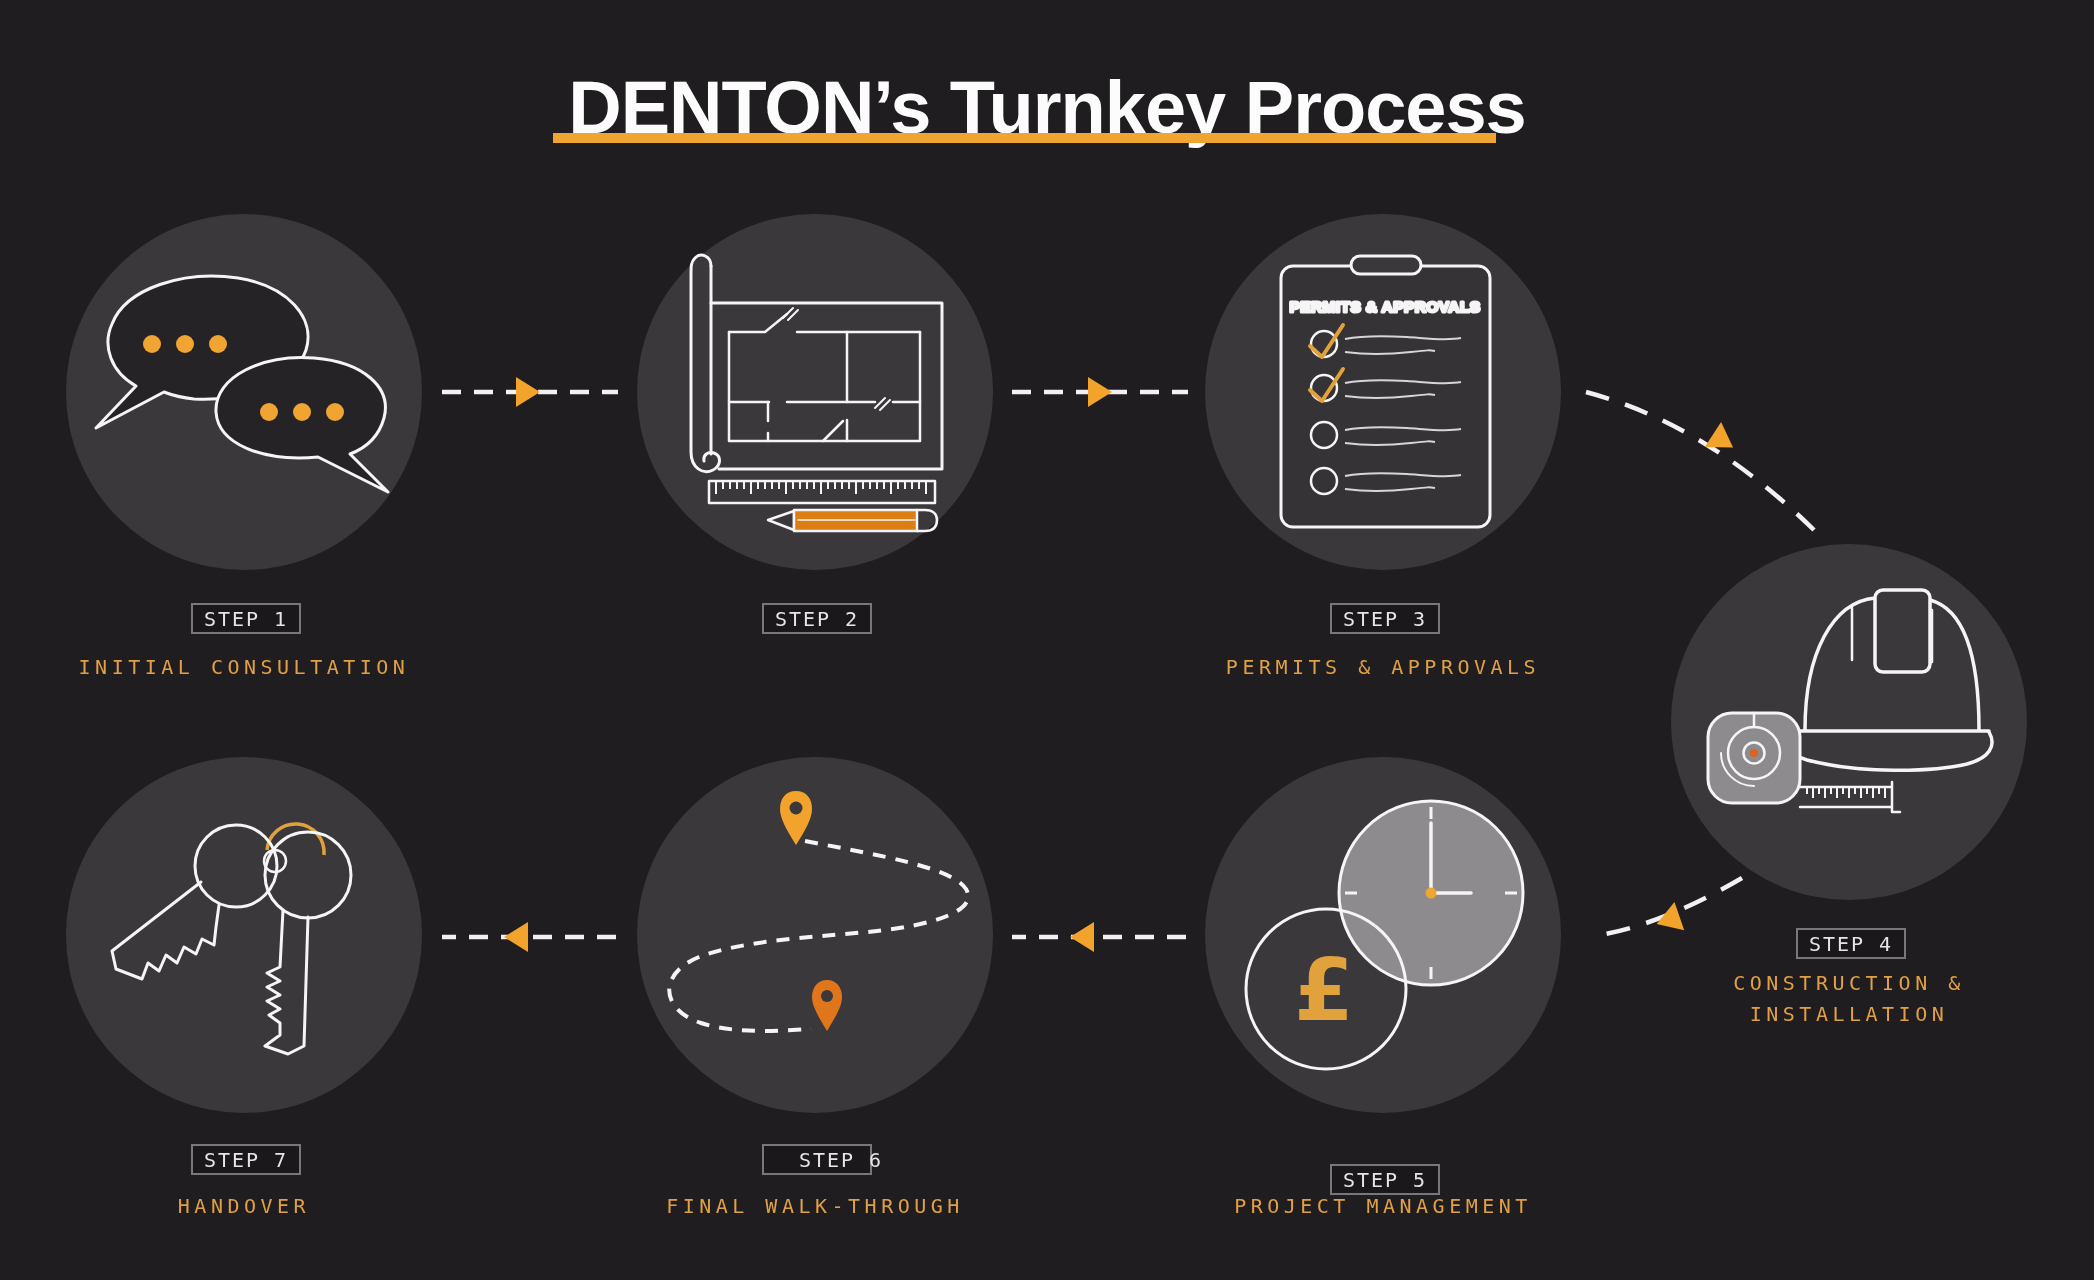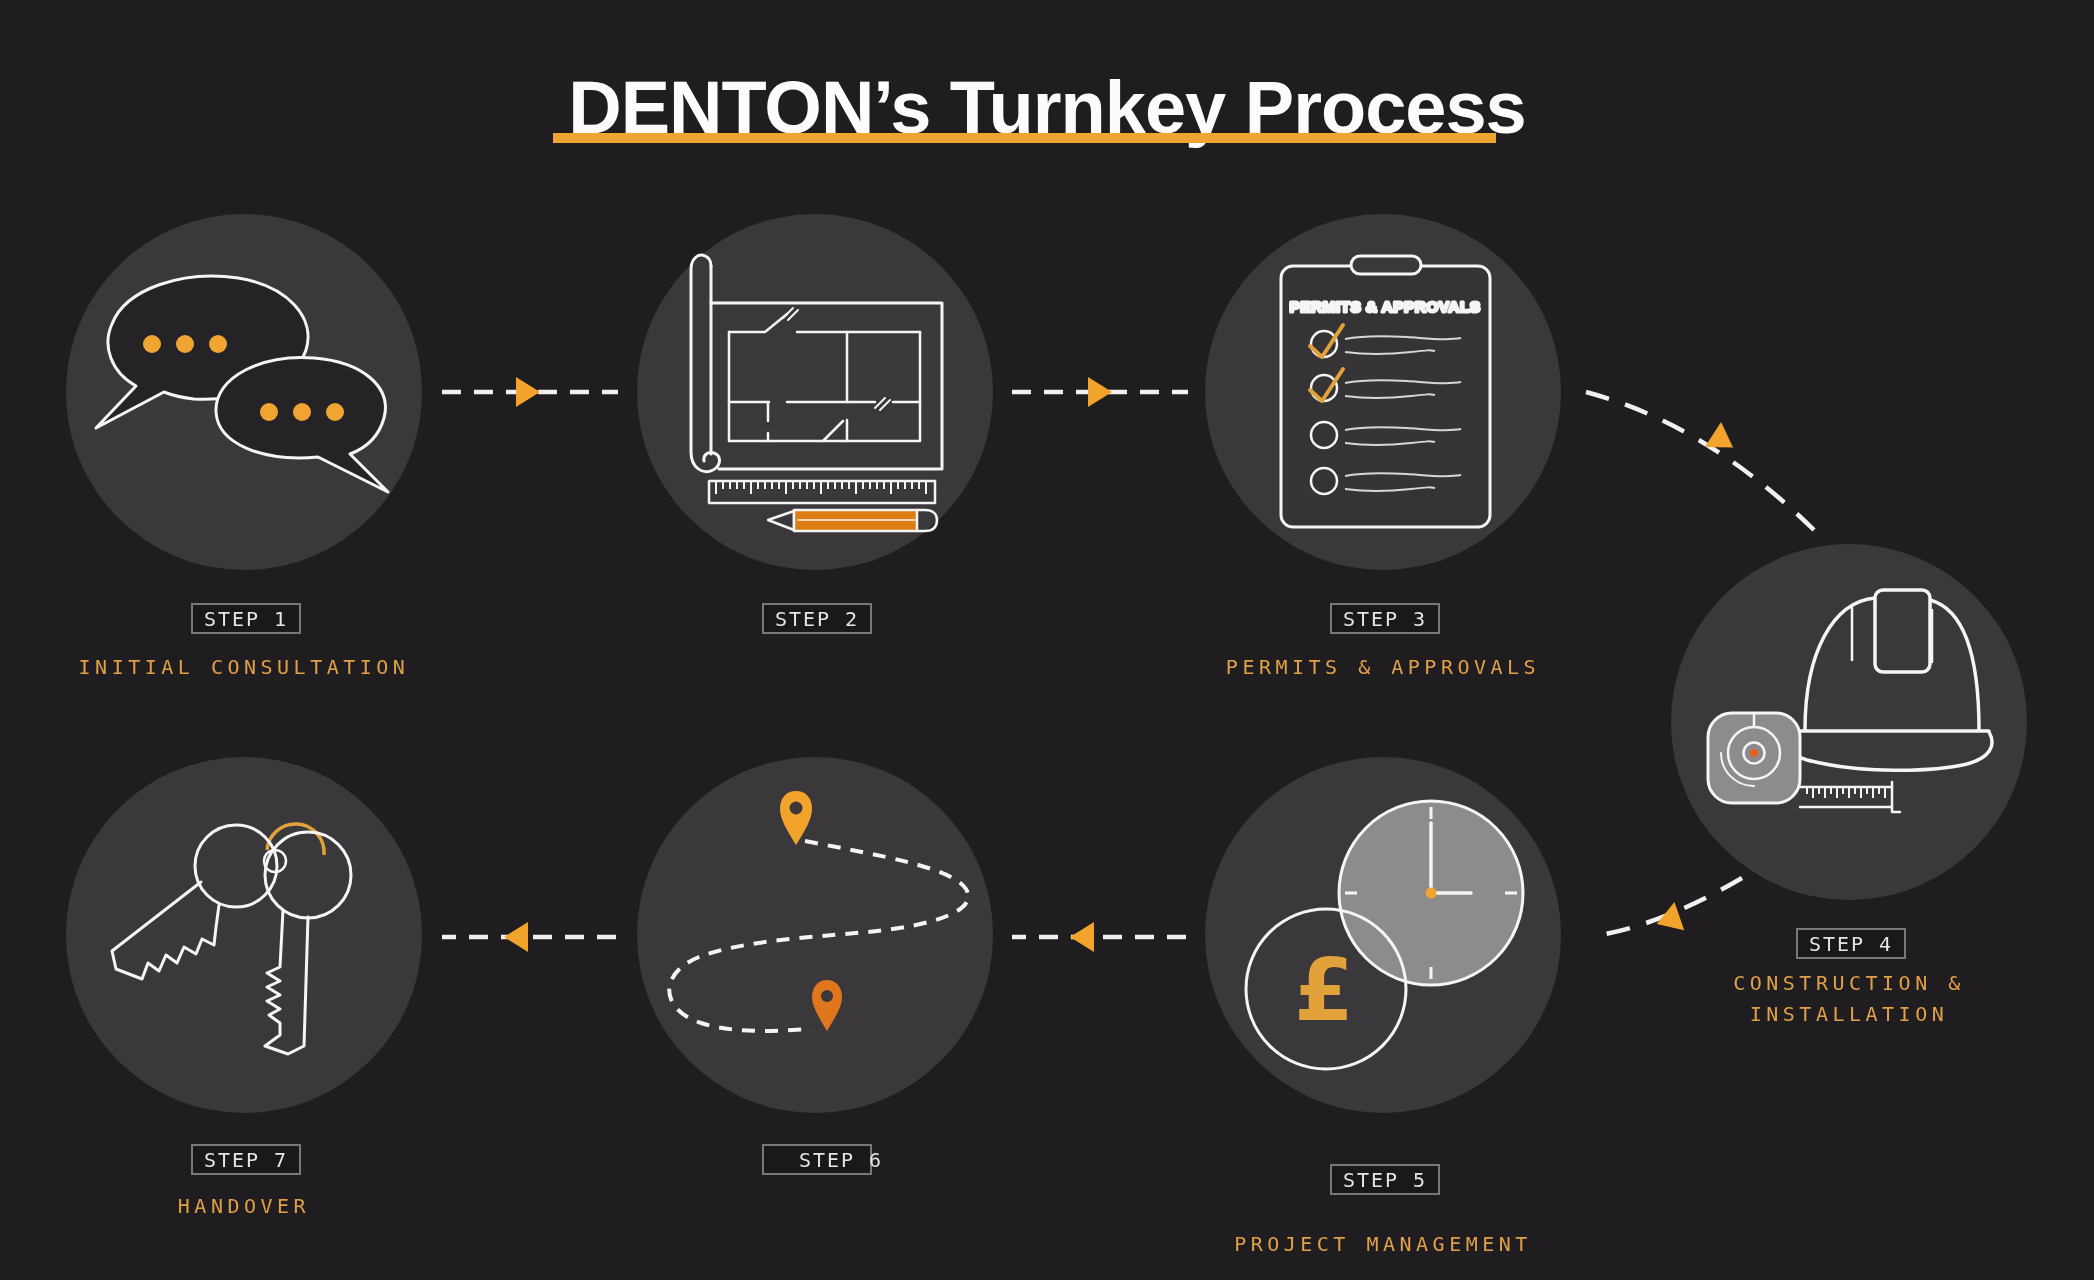--- a/index.html
+++ b/index.html
@@ -186,35 +186,36 @@
         <path stroke-width="3.5" stroke-linecap="round" d="M226 136 V66 M226 136 H266"></path>
         <circle cx="226" cy="136" r="5.5" fill="#F0A431" stroke="none"></circle>
       </g>
       <g>
         <circle cx="121" cy="232" r="80"></circle>
         <text class="pound" x="119" y="263" text-anchor="middle" stroke="none">£</text>
       </g>
     </g>
   </svg>
   <div class="step-box" style="left:1330px; top:1164px;">STEP 5</div>
-  <div class="caption" style="left:1033px; top:1191px;margin-top:38px;">PROJECT MANAGEMENT</div>
+  <div class="caption" style="left:1033px; top:1191px;">PROJECT MANAGEMENT</div>
 
   <div class="circle" style="left:637px; top:757px;"></div>
   <svg class="icon" style="left:637px; top:757px;" viewBox="0 0 356 356">
     <path fill="none" stroke="#F5F5F5" stroke-width="4" stroke-dasharray="13 10" d="M168 84 C240 98 315 110 329 132 C342 154 295 168 240 174 C185 180 110 182 62 200 C22 216 22 252 64 266 C98 277 140 274 174 272"></path>
     <g>
       <path fill="#F2A32B" d="M159 88 C149 72 143 61 143 52 C143 41 149 34 159 34 C169 34 175 41 175 52 C175 61 169 72 159 88 Z"></path>
       <circle cx="159" cy="51" r="6.5" fill="#3B383B"></circle>
     </g>
     <g>
       <path fill="#E0761C" d="M190 274 C181 259 175 249 175 240 C175 230 181 223 190 223 C199 223 205 230 205 240 C205 249 199 259 190 274 Z"></path>
       <circle cx="190" cy="239" r="6" fill="#3B383B"></circle>
     </g>
   </svg>
   <div class="step-box" style="left:762px; top:1144px;padding-left:48px;">STEP 6</div>
+  <div class="caption" style="left:465px; top:1191px;">FINAL WALK-THROUGH</div>
 
   <div class="circle" style="left:66px; top:757px;"></div>
   <svg class="icon" style="left:66px; top:757px;" viewBox="0 0 356 356">
     <path fill="none" stroke="#E2A23B" stroke-width="3.5" d="M201 93 A28 28 0 1 1 258 98"></path>
     <g fill="none" stroke="#F5F5F5" stroke-width="3" stroke-linejoin="round" stroke-linecap="round">
       <g>
         <circle cx="170" cy="109" r="41"></circle>
         <path d="M135 125 L55 187 L46 194 L50 212 L76 222 L82 206 L93 214 L100 198 L111 206 L118 190 L130 197 L136 182 L148 188 L150 170 L153 148"></path>
       </g>
       <g>

